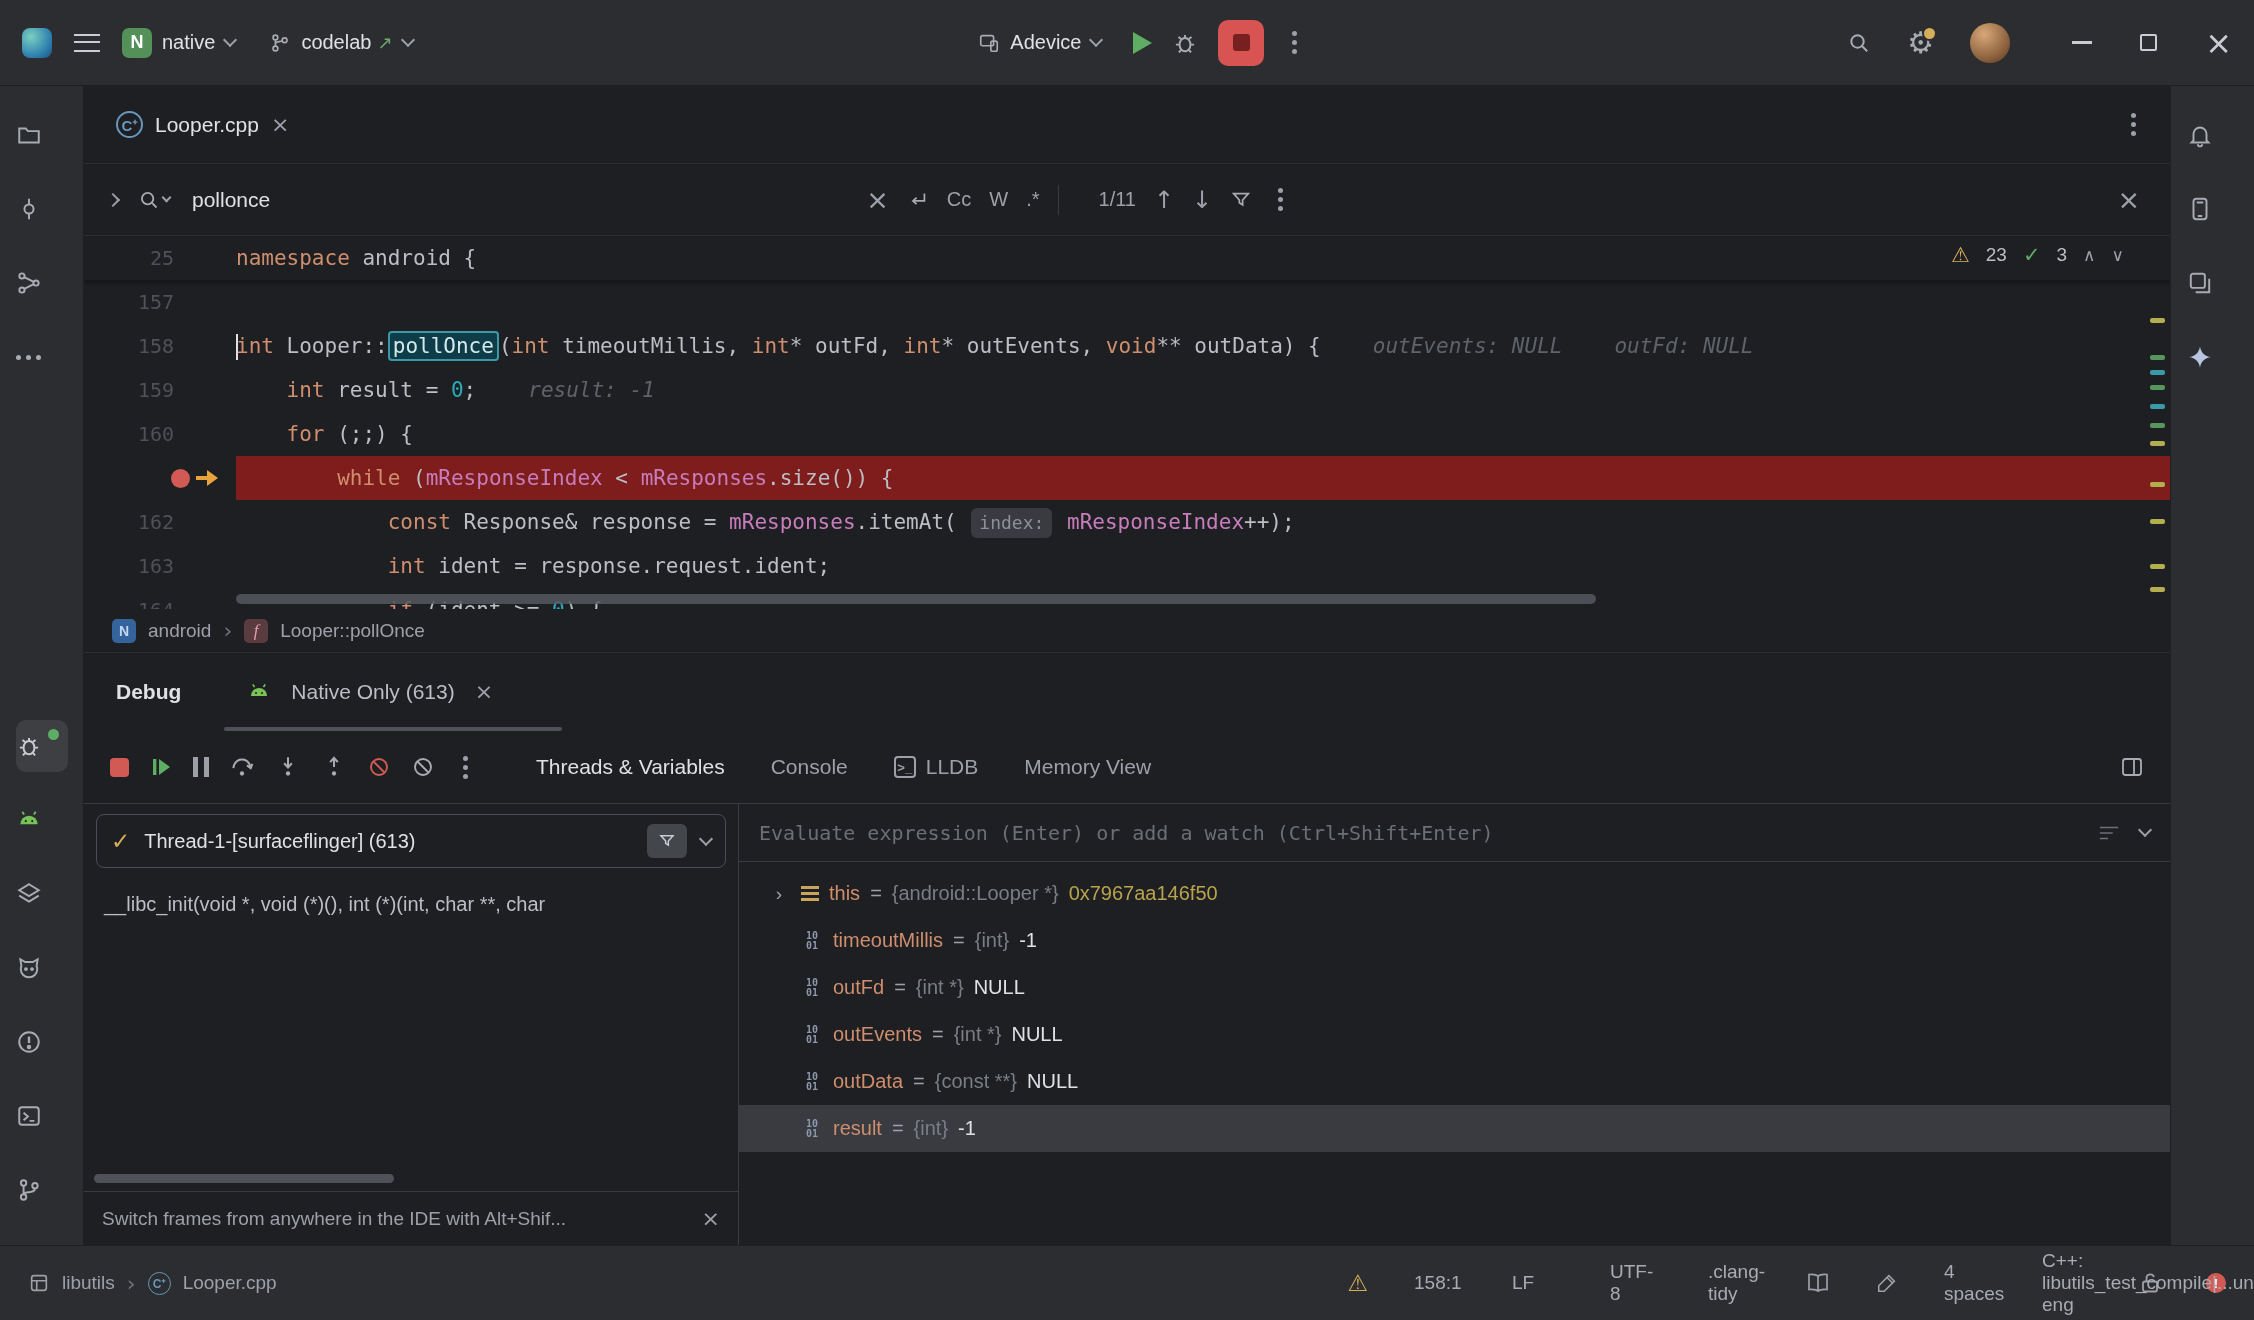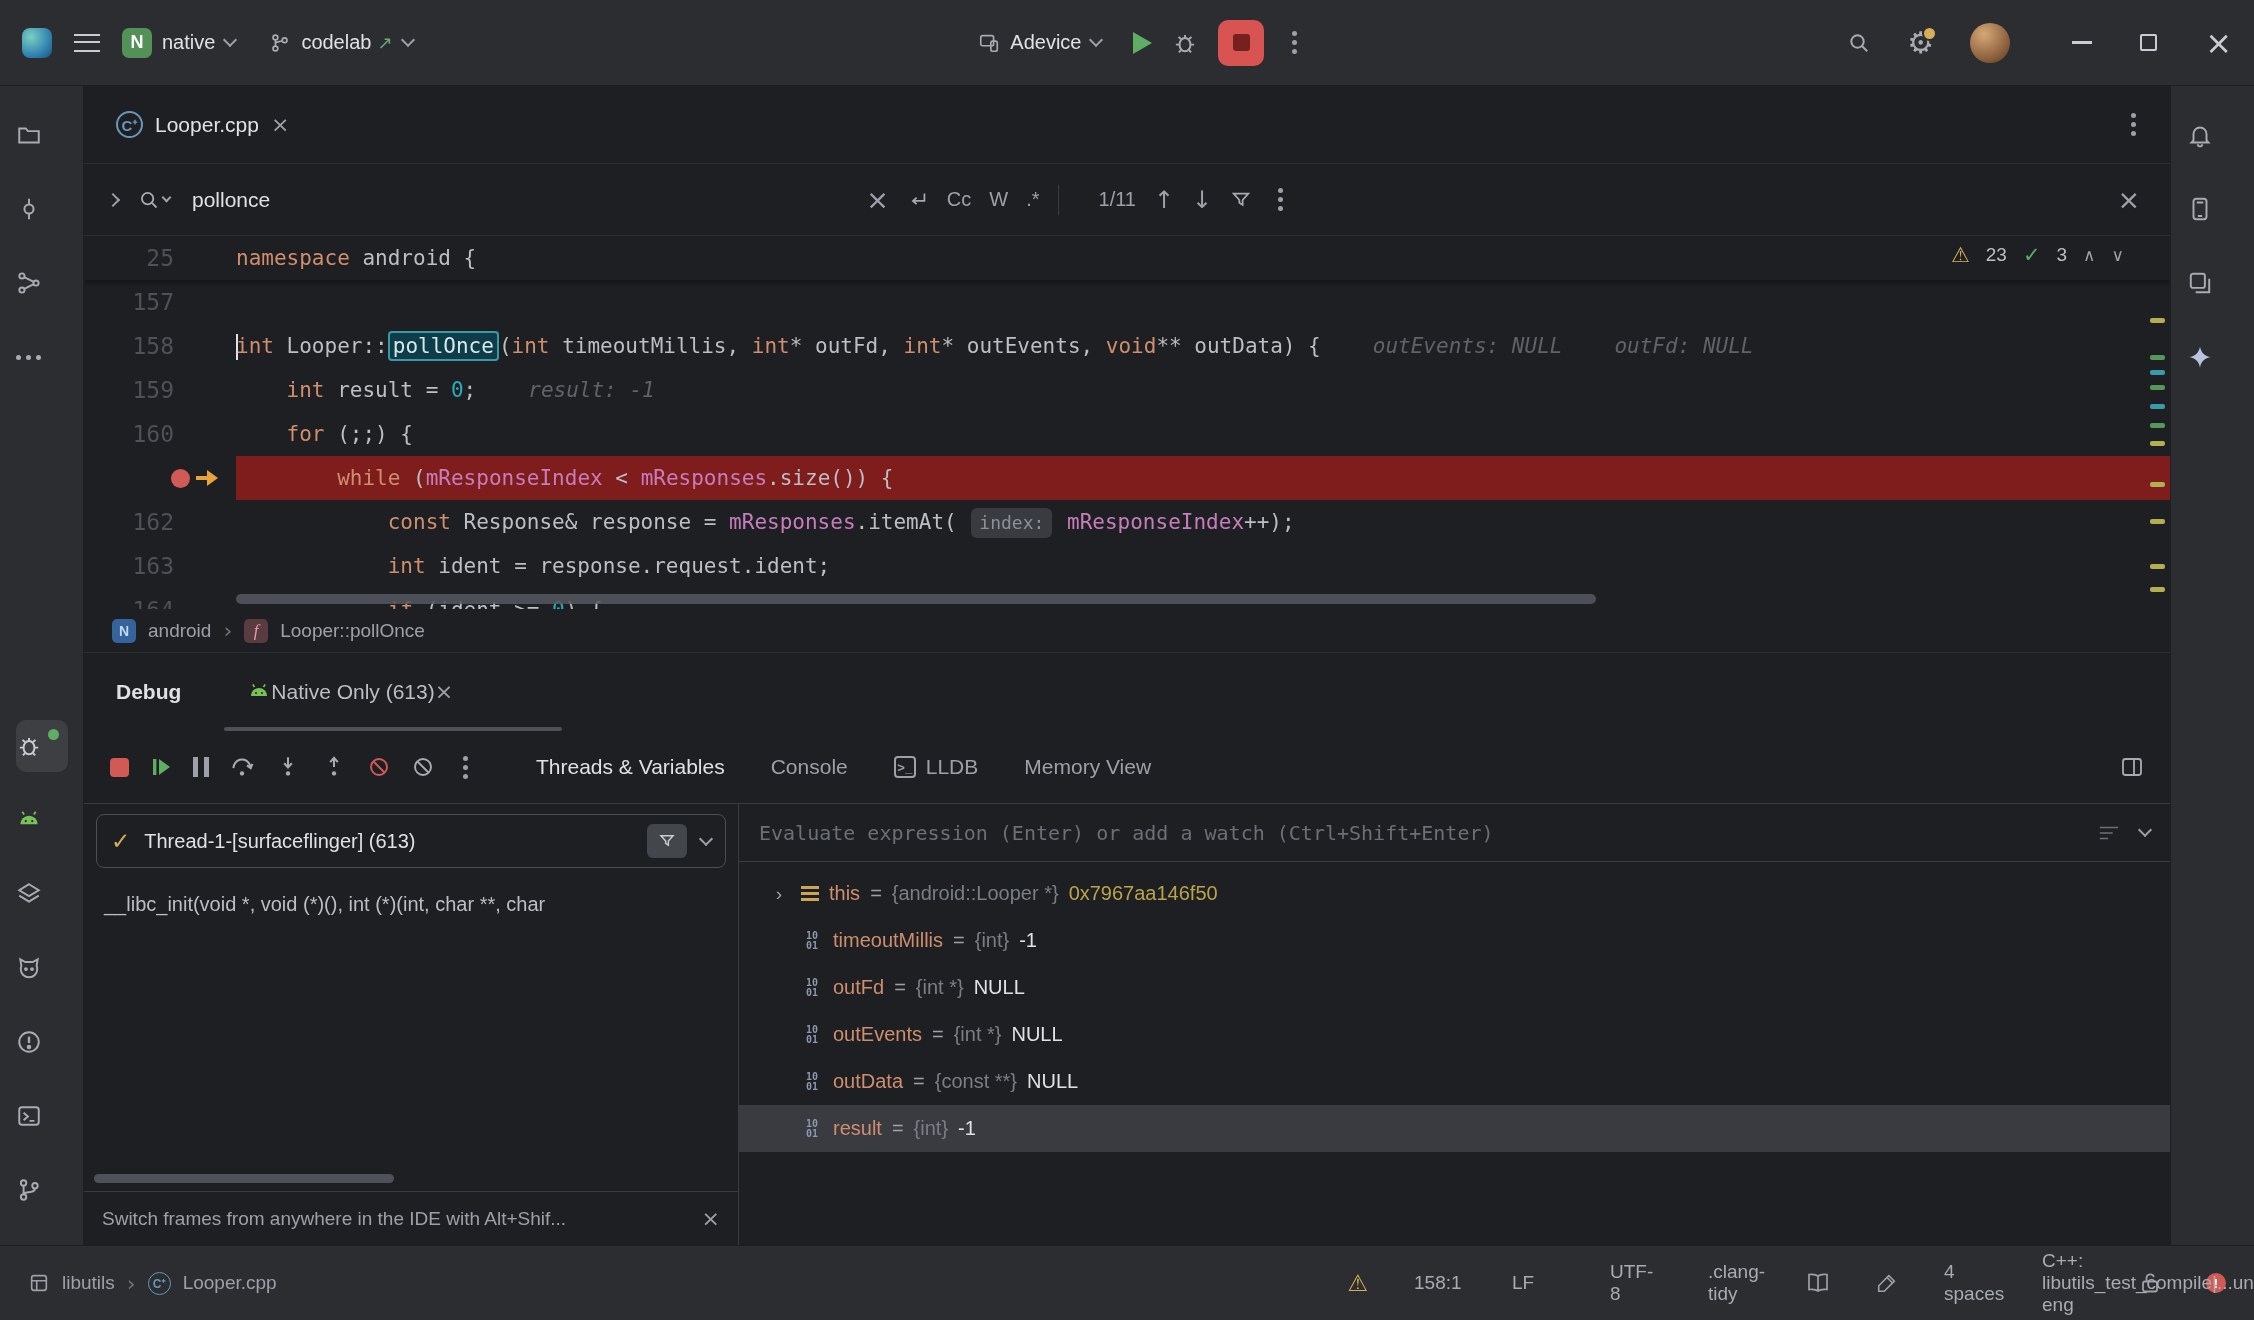--- a/index.html
+++ b/index.html
@@ -64,21 +64,21 @@
   .toggle{color:#9da0a8;font-size:20px}
   .vdiv{width:1px;height:30px;background:#393b40}
   .find-count{color:#9da0a8;margin-left:22px}
   .arrow-glyph{color:#9da0a8;font-size:24px;font-family:"DejaVu Sans",sans-serif}
 
   
   .editor{position:relative;flex:1;min-height:0;overflow:hidden;
     font-family:"DejaVu Sans Mono","Liberation Mono",monospace;font-size:21px}
   .code-row{display:flex;height:44px;line-height:44px;white-space:pre}
   .code-row.partial{height:32px;overflow:hidden}
-  .gutter{flex:0 0 152px;text-align:right;padding-right:62px;color:#4e5157;font-size:23px}
+  .gutter{flex:0 0 152px;text-align:right;padding-right:62px;color:#4e5157;font-size:20px}
   .gutter.bp{display:flex;align-items:center;justify-content:flex-end;padding-right:18px;gap:6px}
   .bp-dot{width:19px;height:19px;border-radius:50%;background:#d15b54;display:inline-block}
   .bp-arrow{position:relative;width:22px;height:16px;display:inline-block}
   .bp-arrow::before{content:"";position:absolute;left:0;top:6px;width:11px;height:4px;background:#e8a33d}
   .bp-arrow::after{content:"";position:absolute;left:11px;top:0;border-left:11px solid #e8a33d;
     border-top:8px solid transparent;border-bottom:8px solid transparent}
   .code-cell{flex:1;min-width:0;overflow:hidden;white-space:pre}
   .code-row.exec .code-cell{background:#7f1d1d}
   .caret{display:inline-block;width:2px;height:26px;background:#dfe1e5;vertical-align:middle;margin-right:-2px}
   .tk-kw{color:#cf8e6d}
@@ -104,21 +104,21 @@
   .bc-badge{width:24px;height:24px;border-radius:5px;background:#35639c;color:#c4d8f2;font-size:14px;
     font-weight:700;display:grid;place-items:center}
   .bc-fn{width:24px;height:24px;border-radius:5px;background:#5a3b3f;color:#e39db0;font-size:17px;font-style:italic;
     font-family:"Liberation Serif",serif;display:grid;place-items:center}
   .bc-sep{color:#6f737a;font-size:22px;font-family:"DejaVu Sans",sans-serif}
 
   
   .debug{flex:0 0 593px;display:flex;flex-direction:column;border-top:1px solid #2b2d30}
   .debug-header{flex:0 0 78px;display:flex;align-items:center;padding-left:32px;position:relative}
   .debug-title{color:#dfe1e5;font-size:21px;font-weight:600;margin-right:66px}
-  .session-tab{display:flex;align-items:center;gap:0;color:#bcbec4;font-size:21px}
+  .session-tab{display:flex;align-items:center;gap:20px;color:#bcbec4;font-size:21px}
   .tabscroll{position:absolute;left:140px;bottom:0;width:338px;height:4px;border-radius:2px;background:#4e5157}
   .debug-toolbar{flex:0 0 72px;display:flex;align-items:center;gap:20px;padding:0 26px}
   .dt-stop{width:19px;height:19px;border-radius:4px;background:#d15b54}
   .pause-ic{width:16px;height:20px;border-left:5px solid #9da0a8;border-right:5px solid #9da0a8}
   .debug-tabs{display:flex;align-items:center;gap:46px;margin-left:40px;font-size:21px}
   .dtab{color:#9da0a8;display:flex;align-items:center;gap:10px}
   .dtab.selected{color:#dfe1e5}
   .lldb-ic{width:22px;height:22px;border:2px solid #9da0a8;border-radius:4px;display:grid;place-items:center;
     color:#9da0a8;font-size:13px;font-weight:700}
   .debug-content{flex:1;display:flex;min-height:0;border-top:1px solid #393b40}

